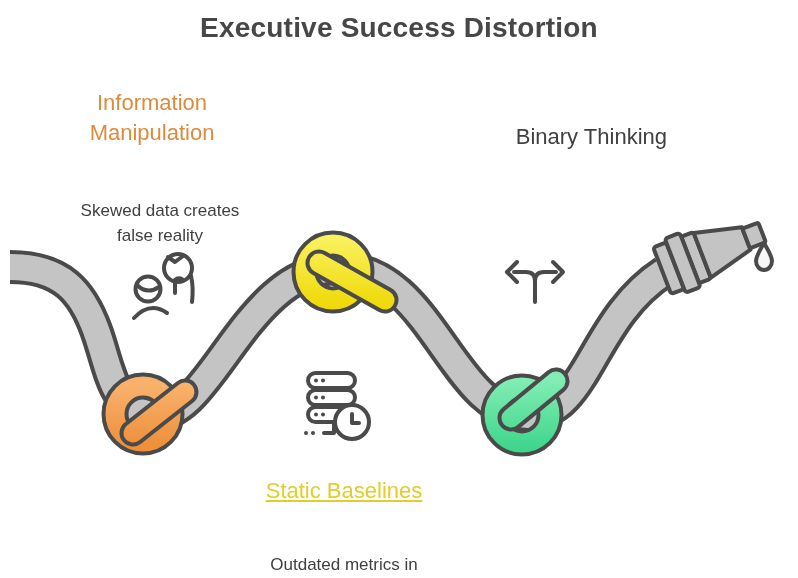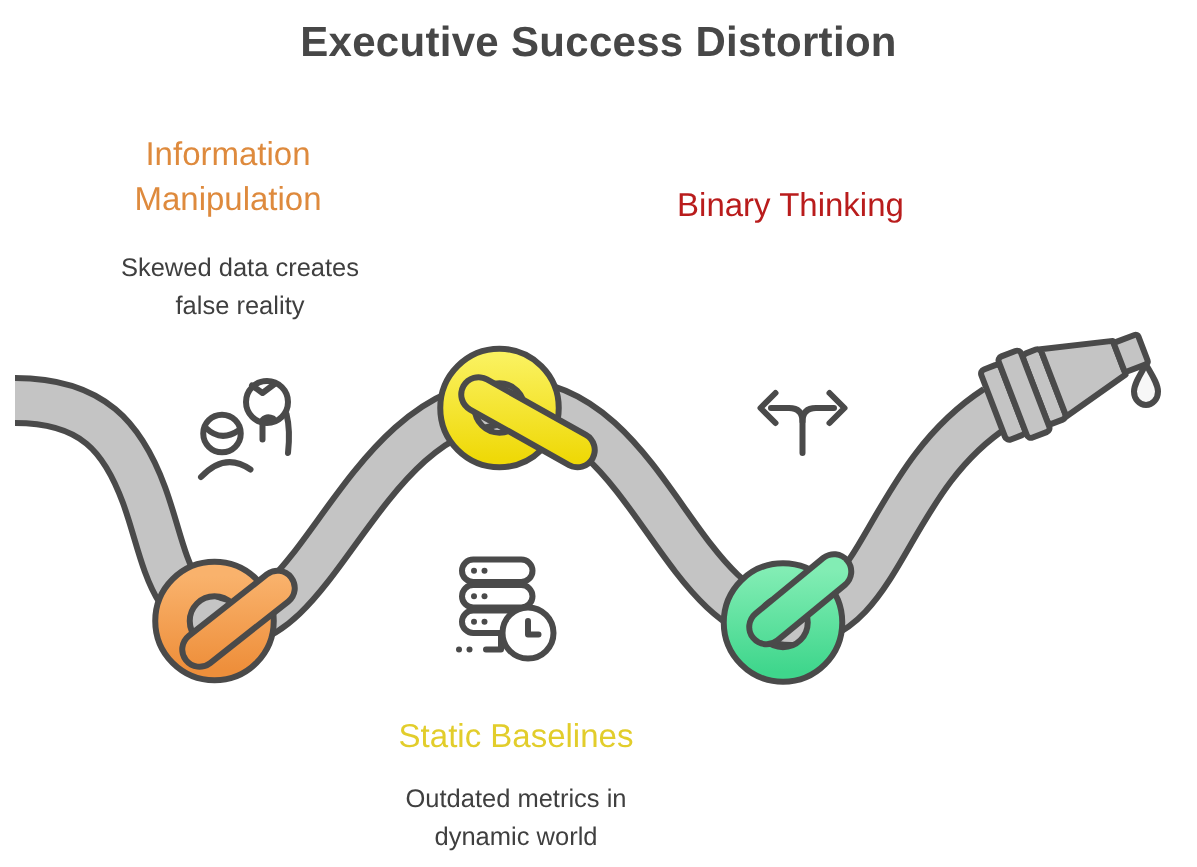--- a/index.html
+++ b/index.html
@@ -9,25 +9,25 @@
   }
   .abs{position:absolute;}
   .title{
     left:0;right:0;top:12px;text-align:center;
     font-size:28px;font-weight:700;color:#474747;letter-spacing:0.2px;
   }
   .sec-label{
     text-align:center;white-space:pre-line;font-size:22px;font-weight:400;line-height:30px;
   }
   .sec-desc{
-    text-align:center;white-space:pre-line;font-size:17px;font-weight:400;line-height:25px;color:#3F3F3F;
+    text-align:center;white-space:pre-line;font-size:17px;font-weight:400;line-height:25px;color:#3F3F3F;margin-top:32px;
   }
   .c-orange{color:#DE8A3D;}
-  .c-green{color:#b91c1c;}
-  .c-yellow{color:#E2CD2B;}
+  .c-green{color:#404040;text-align:right;}
+  .c-yellow{color:#E2CD2B;text-decoration:underline;}
   .label-info{left:12px;width:280px;top:88px;}
   .desc-info{left:20px;width:280px;top:166px;}
   .label-binary{left:387px;width:280px;top:122px;}
   .desc-binary{left:387px;width:280px;top:166px;}
   .label-static{left:204px;width:280px;top:476px;}
   .desc-static{left:204px;width:280px;top:520px;}
   svg{position:absolute;left:0;top:0;}
 </style>
 </head>
 <body>

